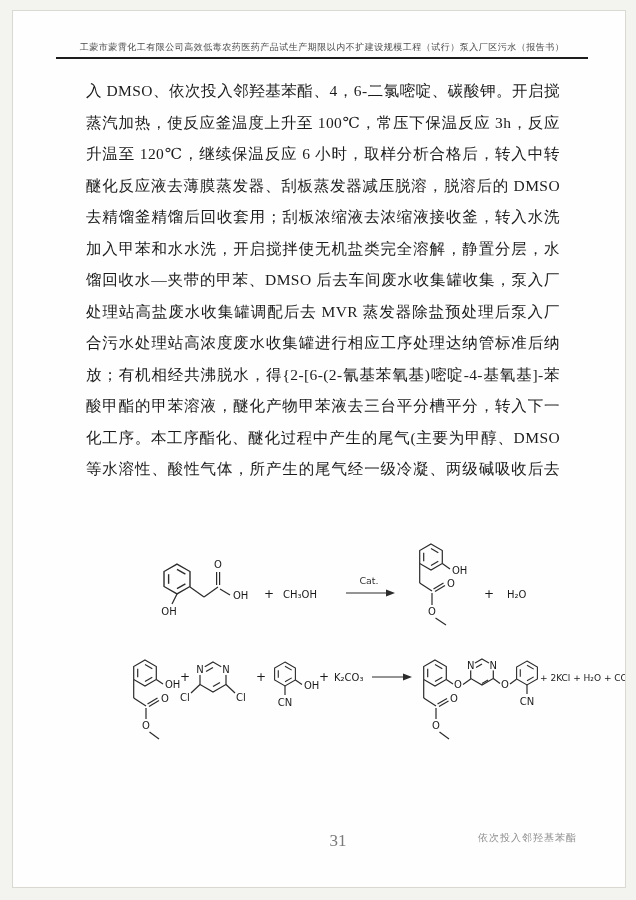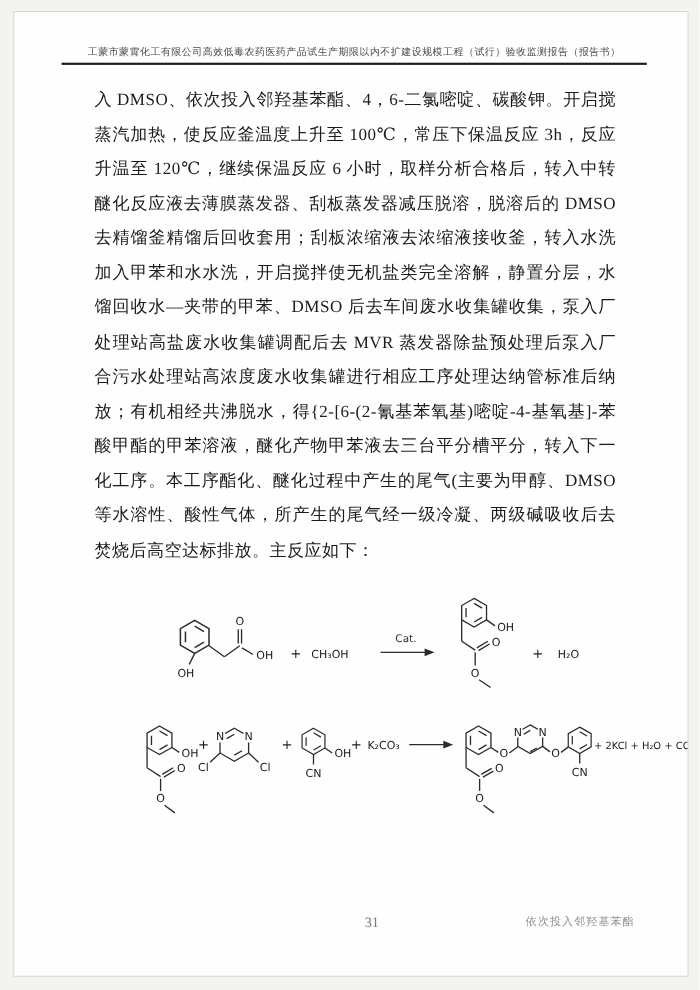--- a/index.html
+++ b/index.html
@@ -39,52 +39,51 @@
   .rxn text{
     font-family:"DejaVu Sans","Liberation Sans",sans-serif;
     font-size:10px;fill:#1a1a1a;
   }
   .rxn text.op{font-size:12px;}
   .rxn text.cat{font-size:9.5px;fill:#333;}
   .rxn text.small{font-size:9px;}
   .rxn circle.mask{fill:#fefefe;stroke:none;}
   .footer-pagenum{
     position:absolute;left:305px;top:820px;width:40px;text-align:center;
-    font-size:13px;color:#7a7a7a;font-family:"Liberation Serif",serif;
+    font-size:17px;color:#7a7a7a;font-family:"Liberation Serif",serif;
   }
   .footer-org{
     position:absolute;right:48px;top:820px;
     font-size:10px;color:#8f8f8f;letter-spacing:1px;
     font-family:"Liberation Serif",serif;
   }
 </style>
 </head>
 <body>
 
 <div class="page">
 
   <div class="header">
-    <span>工蒙市蒙霄化工有限公司高效低毒农药医药产品试生产期限以内不扩建设规模工程（试行）验收监测报告（报告书）</span>
+    <span>工蒙市蒙霄化工有限公司高效低毒农药医药产品试生产期限以内不扩建设规模工程（试行）泵入厂区污水（报告书）</span>
   </div>
 
   <div class="body-text">
     <div class="line">入 DMSO、依次投入邻羟基苯酯、4，6-二氯嘧啶、碳酸钾。开启搅拌，开</div>
     <div class="line">蒸汽加热，使反应釜温度上升至 100℃，常压下保温反应 3h，反应结束后，</div>
     <div class="line">升温至 120℃，继续保温反应 6 小时，取样分析合格后，转入中转釜中；</div>
     <div class="line">醚化反应液去薄膜蒸发器、刮板蒸发器减压脱溶，脱溶后的 DMSO 回收液</div>
     <div class="line">去精馏釜精馏后回收套用；刮板浓缩液去浓缩液接收釜，转入水洗去杂釜，</div>
     <div class="line">加入甲苯和水水洗，开启搅拌使无机盐类完全溶解，静置分层，水相经蒸</div>
     <div class="line">馏回收水—夹带的甲苯、DMSO 后去车间废水收集罐收集，泵入厂区污水</div>
     <div class="line">处理站高盐废水收集罐调配后去 MVR 蒸发器除盐预处理后泵入厂区综</div>
     <div class="line">合污水处理站高浓度废水收集罐进行相应工序处理达纳管标准后纳管排</div>
     <div class="line">放；有机相经共沸脱水，得{2-[6-(2-氰基苯氧基)嘧啶-4-基氧基]-苯基}-乙</div>
     <div class="line">酸甲酯的甲苯溶液，醚化产物甲苯液去三台平分槽平分，转入下一步烯醚</div>
     <div class="line">化工序。本工序酯化、醚化过程中产生的尾气(主要为甲醇、DMSO 和 CO2</div>
     <div class="line">等水溶性、酸性气体，所产生的尾气经一级冷凝、两级碱吸收后去焚烧炉</div>
-    <div class="line last">焚烧后高空达标排放。主反应如下：</div>
   </div>
 
   <svg class="rxn rxn1" viewBox="0 0 430 110">
     <defs>
       <g id="benz">
         <polygon class="bond" points="0,-13 11.3,-6.5 11.3,6.5 0,13 -11.3,6.5 -11.3,-6.5"></polygon>
         <line x1="0" y1="-8.45" x2="7.3" y2="-4.2"></line>
         <line x1="7.3" y1="4.2" x2="0" y2="8.45"></line>
         <line x1="-7.3" y1="4.2" x2="-7.3" y2="-4.2"></line>
       </g>

